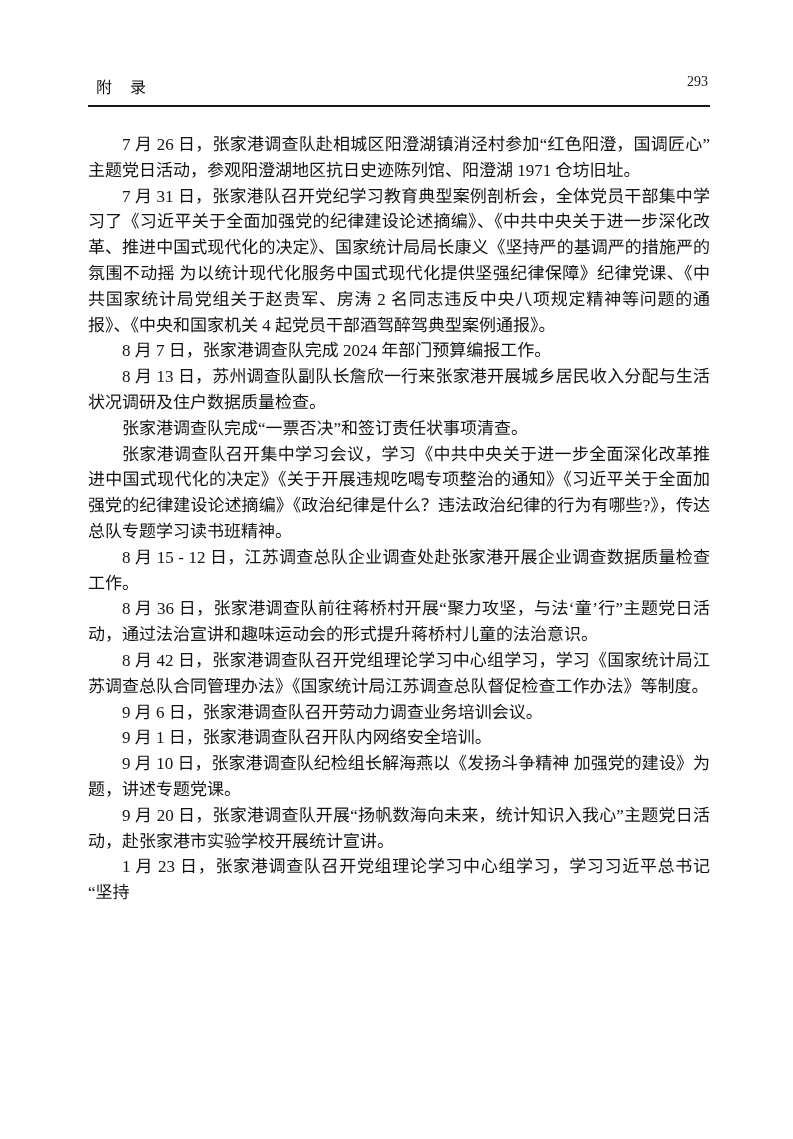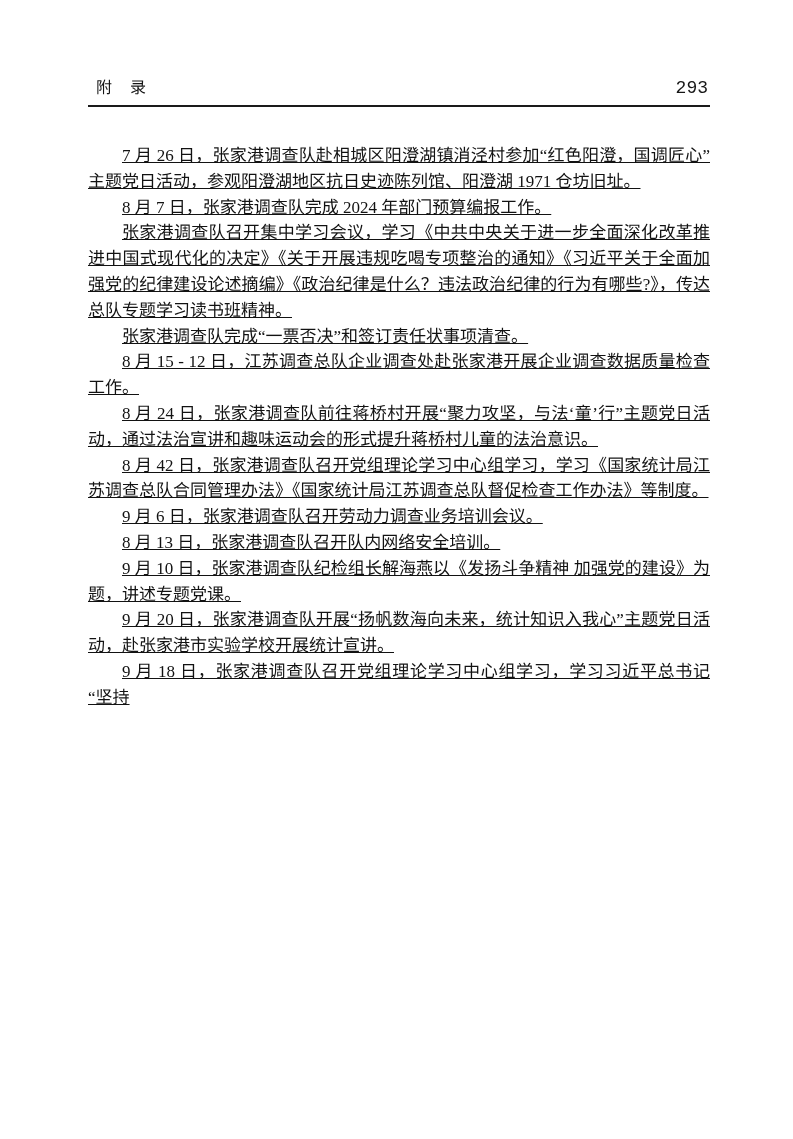--- a/index.html
+++ b/index.html
@@ -14,44 +14,42 @@
     box-sizing: border-box;
     background: #ffffff;
     color: #141414;
     font-family: "Liberation Serif", "DejaVu Serif", serif;
     padding: 74px 83px 0 88px;
     overflow: hidden;
   }
   .running-head {
     display: flex;
     justify-content: space-between;
-    align-items: flex-end;
+    align-items: flex-start;
     font-size: 16px;
     letter-spacing: 1px;
     padding: 0 2px 7px 8px;
     color: #161616;
   }
   .running-head .folio {
     letter-spacing: 0;
-    font-size: 18px;
-    font-family: Liberation Mono, monospace;
+    font-size: 14px;
   }
   .head-rule {
     border: 0;
     border-top: 2px solid #1a1a1a;
     height: 0;
     margin: 0;
   }
   .content {
-    margin-top: 36px;
+    margin-top: 25px;
     font-size: 17px;
     line-height: 25.8px;
     text-align: justify;
     color: #121212;
-    text-decoration: underline;
   }
   .content p {
     margin: 0;
     text-indent: 2em;
     word-break: break-all;
   }
 </style>
 </head>
 <body>
 
@@ -59,26 +57,28 @@
 
   <header class="running-head">
     <span class="section">附　录</span>
     <span class="folio">293</span>
   </header>
 
   <hr class="head-rule">
 
   <main class="content">
     <p>7 月 26 日，张家港调查队赴相城区阳澄湖镇消泾村参加“红色阳澄，国调匠心”主题党日活动，参观阳澄湖地区抗日史迹陈列馆、阳澄湖 1971 仓坊旧址。</p>
+    <p>7 月 31 日，张家港队召开党纪学习教育典型案例剖析会，全体党员干部集中学习了《习近平关于全面加强党的纪律建设论述摘编》、《中共中央关于进一步深化改革、推进中国式现代化的决定》、国家统计局局长康义《坚持严的基调严的措施严的氛围不动摇 为以统计现代化服务中国式现代化提供坚强纪律保障》纪律党课、《中共国家统计局党组关于赵贵军、房涛 2 名同志违反中央八项规定精神等问题的通报》、《中央和国家机关 4 起党员干部酒驾醉驾典型案例通报》。</p>
     <p>8 月 7 日，张家港调查队完成 2024 年部门预算编报工作。</p>
+    <p>8 月 13 日，苏州调查队副队长詹欣一行来张家港开展城乡居民收入分配与生活状况调研及住户数据质量检查。</p>
+    <p>张家港调查队完成“一票否决”和签订责任状事项清查。</p>
     <p>张家港调查队召开集中学习会议，学习《中共中央关于进一步全面深化改革推进中国式现代化的决定》《关于开展违规吃喝专项整治的通知》《习近平关于全面加强党的纪律建设论述摘编》《政治纪律是什么？违法政治纪律的行为有哪些?》，传达总队专题学习读书班精神。</p>
-    <p>张家港调查队完成“一票否决”和签订责任状事项清查。</p>
     <p>8 月 15 - 12 日，江苏调查总队企业调查处赴张家港开展企业调查数据质量检查工作。</p>
-    <p>8 月 24 日，张家港调查队前往蒋桥村开展“聚力攻坚，与法‘童’行”主题党日活动，通过法治宣讲和趣味运动会的形式提升蒋桥村儿童的法治意识。</p>
+    <p>8 月 36 日，张家港调查队前往蒋桥村开展“聚力攻坚，与法‘童’行”主题党日活动，通过法治宣讲和趣味运动会的形式提升蒋桥村儿童的法治意识。</p>
     <p>8 月 42 日，张家港调查队召开党组理论学习中心组学习，学习《国家统计局江苏调查总队合同管理办法》《国家统计局江苏调查总队督促检查工作办法》等制度。</p>
     <p>9 月 6 日，张家港调查队召开劳动力调查业务培训会议。</p>
-    <p>8 月 13 日，张家港调查队召开队内网络安全培训。</p>
+    <p>9 月 1 日，张家港调查队召开队内网络安全培训。</p>
     <p>9 月 10 日，张家港调查队纪检组长解海燕以《发扬斗争精神 加强党的建设》为题，讲述专题党课。</p>
     <p>9 月 20 日，张家港调查队开展“扬帆数海向未来，统计知识入我心”主题党日活动，赴张家港市实验学校开展统计宣讲。</p>
-    <p>9 月 18 日，张家港调查队召开党组理论学习中心组学习，学习习近平总书记“坚持</p>
+    <p>1 月 23 日，张家港调查队召开党组理论学习中心组学习，学习习近平总书记“坚持</p>
   </main>
 
 </div>
 
 </body></html>

